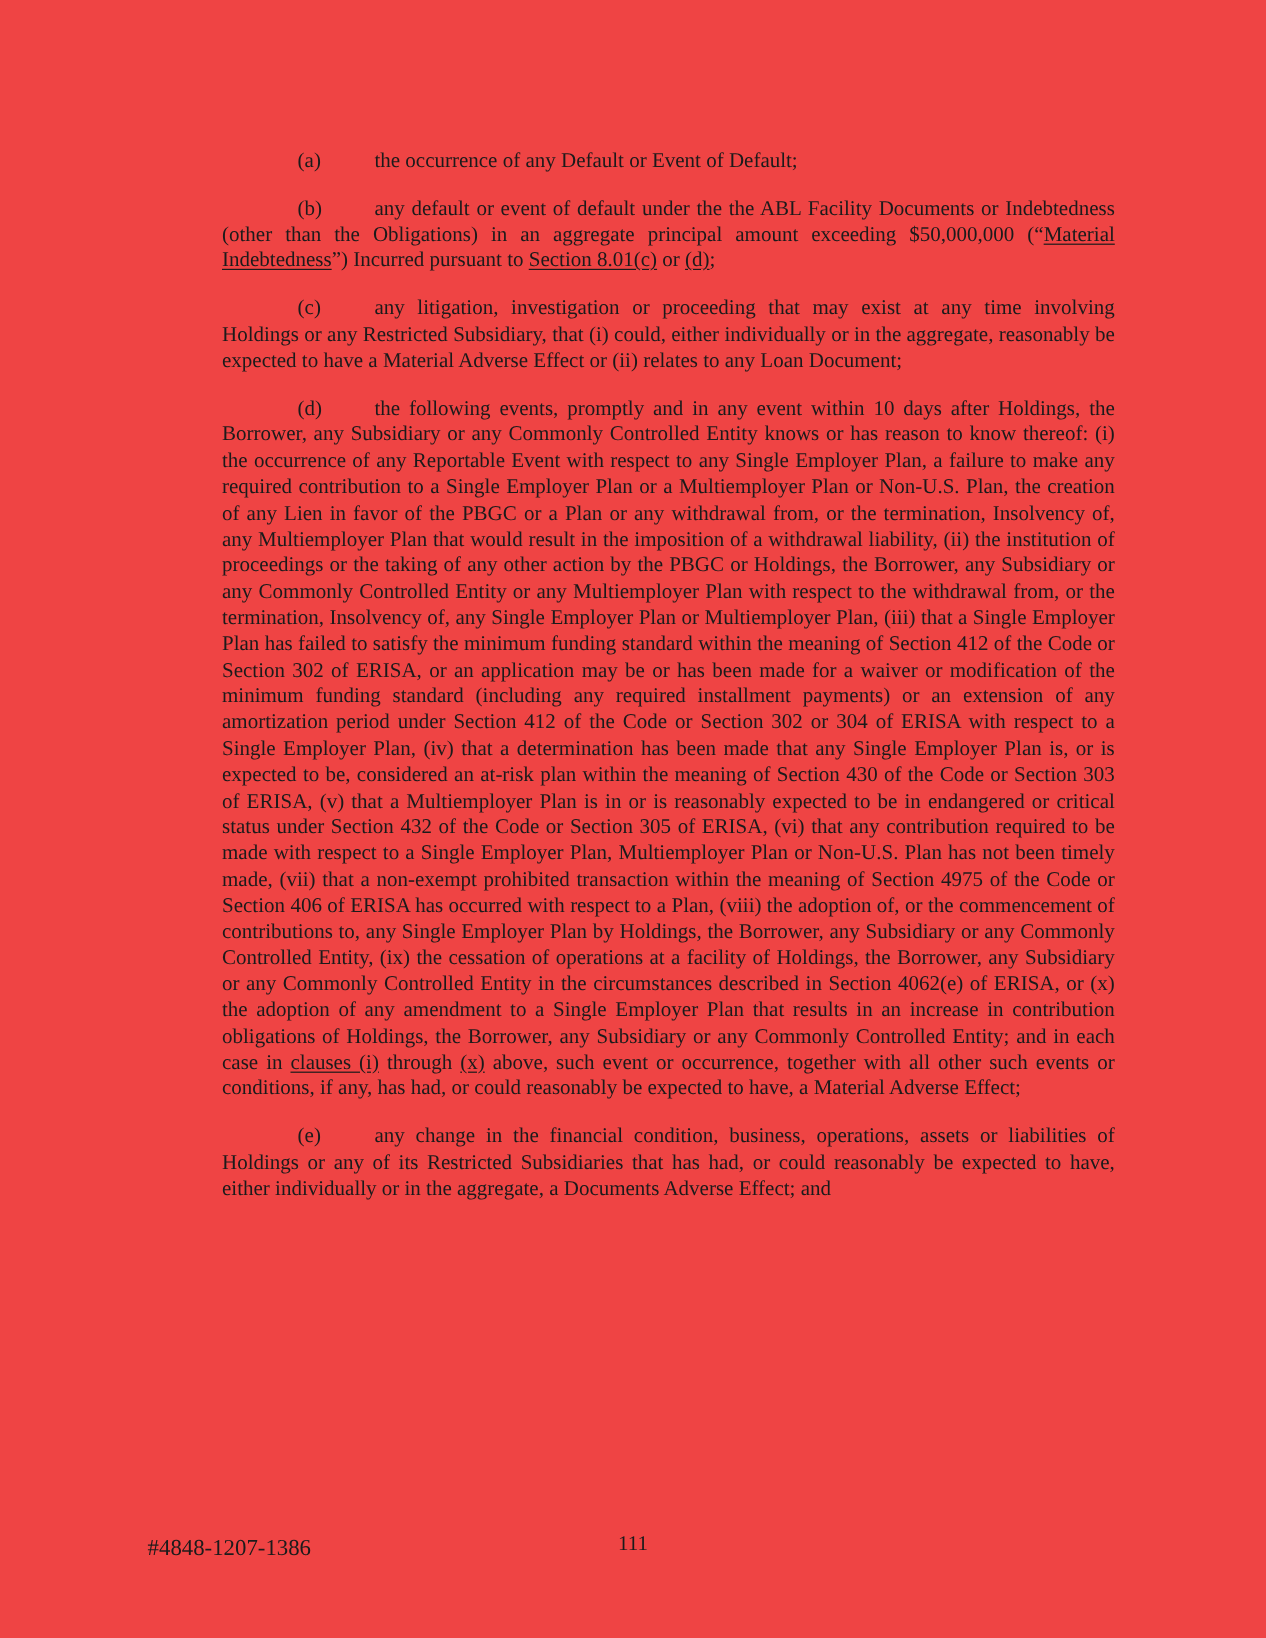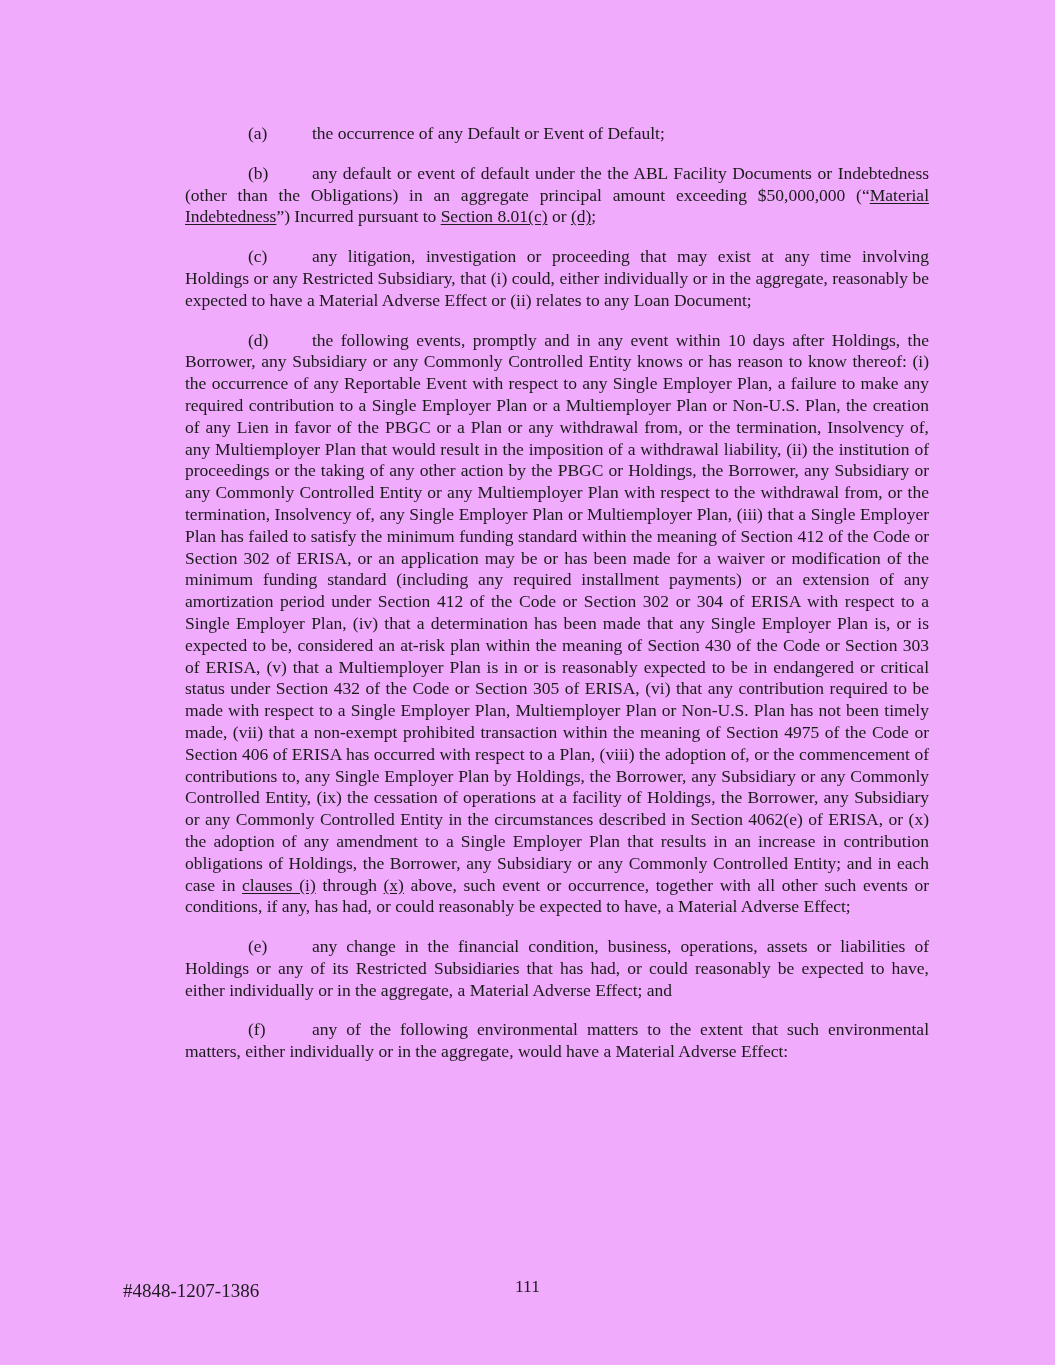--- a/index.html
+++ b/index.html
@@ -1,20 +1,20 @@
 <!DOCTYPE html>
 <html><head>
 <meta charset="utf-8">
 <style>
   html, body { margin: 0; padding: 0; background: #ffffff; }
   .page {
     position: relative;
     width: 1055px;
     height: 1365px;
-    background: #f0abfc;
+    background: #ef4444;
     font-family: "Liberation Serif", "DejaVu Serif", serif;
     color: #1b1b1b;
     overflow: hidden;
   }
   .content {
     position: absolute;
     left: 185px;
     top: 123px;
     width: 744px;
     text-align: justify;
@@ -43,18 +43,17 @@
 </style>
 </head>
 <body>
 
 <div class="page">
   <div class="content">
       <p class="doc-para"><span class="plabel">(a)</span><span>the occurrence of any Default or Event of Default;</span></p>
       <p class="doc-para"><span class="plabel">(b)</span><span>any default or event of default under the the ABL Facility Documents or Indebtedness (other than the Obligations) in an aggregate principal amount exceeding $50,000,000 (“</span><span class="u">Material Indebtedness</span><span>”) Incurred pursuant to </span><span class="u">Section 8.01(c)</span><span> or </span><span class="u">(d)</span><span>;</span></p>
       <p class="doc-para"><span class="plabel">(c)</span><span>any litigation, investigation or proceeding that may exist at any time involving Holdings or any Restricted Subsidiary, that (i) could, either individually or in the aggregate, reasonably be expected to have a Material Adverse Effect or (ii) relates to any Loan Document;</span></p>
       <p class="doc-para"><span class="plabel">(d)</span><span>the following events, promptly and in any event within 10 days after Holdings, the Borrower, any Subsidiary or any Commonly Controlled Entity knows or has reason to know thereof:  (i) the occurrence of any Reportable Event with respect to any Single Employer Plan, a failure to make any required contribution to a Single Employer Plan or a Multiemployer Plan or Non-U.S. Plan, the creation of any Lien in favor of the PBGC or a Plan or any withdrawal from, or the termination, Insolvency of, any Multiemployer Plan that would result in the imposition of a withdrawal liability, (ii) the institution of proceedings or the taking of any other action by the PBGC or Holdings, the Borrower, any Subsidiary or any Commonly Controlled Entity or any Multiemployer Plan with respect to the withdrawal from, or the termination, Insolvency of, any Single Employer Plan or Multiemployer Plan, (iii) that a Single Employer Plan has failed to satisfy the minimum funding standard within the meaning of Section 412 of the Code or Section 302 of ERISA, or an application may be or has been made for a waiver or modification of the minimum funding standard (including any required installment payments) or an extension of any amortization period under Section 412 of the Code or Section 302 or 304 of ERISA with respect to a Single Employer Plan, (iv) that a determination has been made that any Single Employer Plan is, or is expected to be, considered an at-risk plan within the meaning of Section 430 of the Code or Section 303 of ERISA, (v) that a Multiemployer Plan is in or is reasonably expected to be in endangered or critical status under Section 432 of the Code or Section 305 of ERISA, (vi) that any contribution required to be made with respect to a Single Employer Plan, Multiemployer Plan or Non-U.S. Plan has not been timely made, (vii) that a non-exempt prohibited transaction within the meaning of Section 4975 of the Code or Section 406 of ERISA has occurred with respect to a Plan, (viii) the adoption of, or the commencement of contributions to, any Single Employer Plan by Holdings, the Borrower, any Subsidiary or any Commonly Controlled Entity, (ix) the cessation of operations at a facility of Holdings, the Borrower, any Subsidiary or any Commonly Controlled Entity in the circumstances described in Section 4062(e) of ERISA, or (x) the adoption of any amendment to a Single Employer Plan that results in an increase in contribution obligations of Holdings, the Borrower, any Subsidiary or any Commonly Controlled Entity; and in each case in </span><span class="u">clauses (i)</span><span> through </span><span class="u">(x)</span><span> above, such event or occurrence, together with all other such events or conditions, if any, has had, or could reasonably be expected to have, a Material Adverse Effect;</span></p>
-      <p class="doc-para"><span class="plabel">(e)</span><span>any change in the financial condition, business, operations, assets or liabilities of Holdings or any of its Restricted Subsidiaries that has had, or could reasonably be expected to have, either individually or in the aggregate, a Material Adverse Effect; and</span></p>
-      <p class="doc-para"><span class="plabel">(f)</span><span>any of the following environmental matters to the extent that such environmental matters, either individually or in the aggregate, would have a Material Adverse Effect:</span></p>
+      <p class="doc-para"><span class="plabel">(e)</span><span>any change in the financial condition, business, operations, assets or liabilities of Holdings or any of its Restricted Subsidiaries that has had, or could reasonably be expected to have, either individually or in the aggregate, a Documents Adverse Effect; and</span></p>
     </div>
   <div class="footer-id">#4848-1207-1386</div>
   <div class="page-num">111</div>
 </div>
 
 </body></html>

